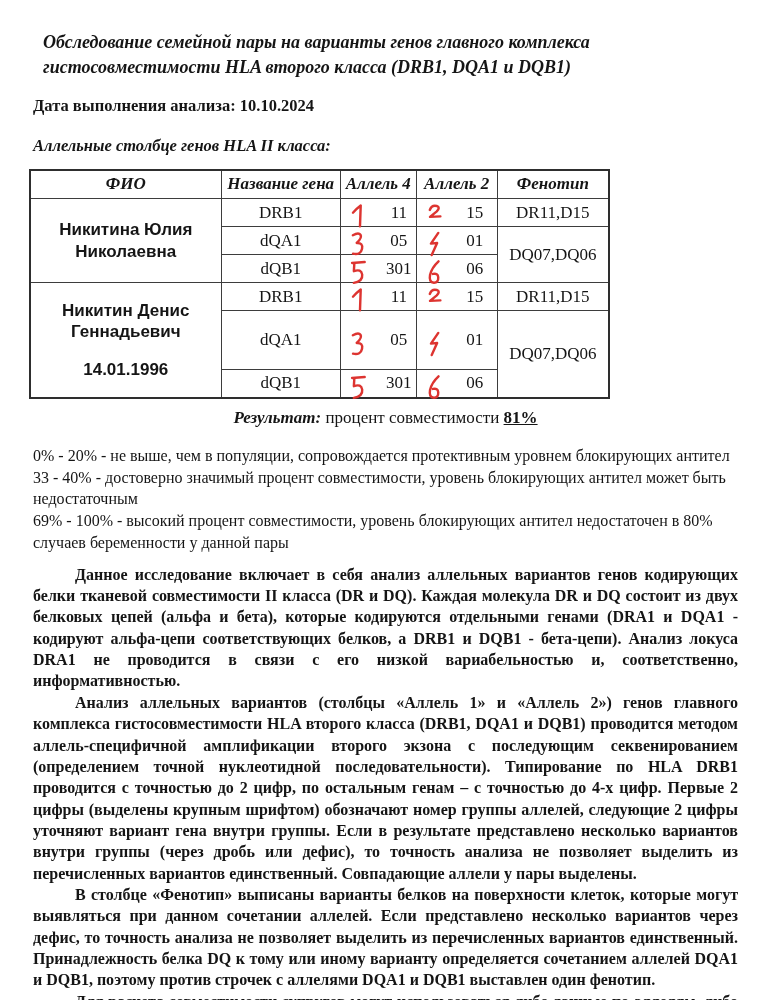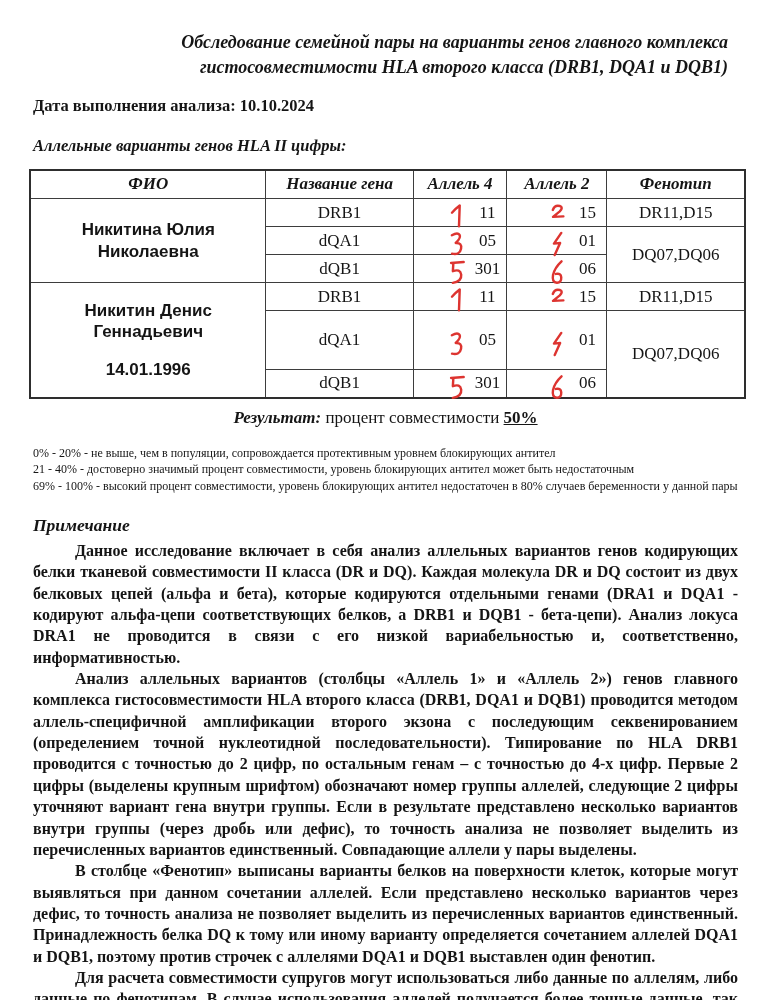--- a/index.html
+++ b/index.html
@@ -10,41 +10,41 @@
     color: #151515;
     overflow: hidden;
   }
   .page {
     width: 769px; height: 1000px;
     padding: 22px 31px 10px 33px;
     background: #ffffff;
   }
   
   .doc-title {
-    text-align: right;
+    text-align: left;
     font-size: 18px;
     font-weight: bold;
     font-style: italic;
     line-height: 1.38;
     margin: 8px 10px 16px 10px;
   }
   .date-line {
     font-size: 16.5px;
     font-weight: bold;
     margin: 0 0 20px 0;
   }
   .section-heading {
     font-size: 16.5px;
     font-weight: bold;
     font-style: italic;
     margin: 0 0 13px 0;
   }
   
   table.hla-table {
-    width: 717px;
+    width: 581px;
     margin-left: -4px;
     border-collapse: collapse;
     table-layout: fixed;
   }
   .hla-table th, .hla-table td {
     border: 1px solid #3d3d3d;
     text-align: center;
     vertical-align: middle;
     font-size: 17px;
     padding: 1px 2px;
@@ -64,42 +64,42 @@
   .name-cell {
     font-family: "Liberation Sans", sans-serif;
     font-weight: bold;
     font-size: 16.5px;
     line-height: 1.25;
   }
   .name-cell .name, .name-cell .dob { max-width: 178px; margin: 16px auto; }
   .allele-wrap {
     display: flex;
     align-items: center;
-    justify-content: flex-end;
-    gap: 4px;
+    justify-content: flex-start;
+    gap: 15px;
     padding-left: 7px;
   }
   .allele-wrap .val { flex: 0 0 auto; min-width: 34px; text-align: center; }
   .red-mark {
     display: inline-block;
     width: 17px; height: 25px;
     flex: 0 0 17px;
     position: relative;
   }
   .red-mark svg { overflow: visible; display: block; margin-top: 3px; }
   
   .result-line {
     text-align: center;
     font-size: 17px;
     margin: 9px 0 17px 0;
   }
   .result-label { font-weight: bold; font-style: italic; }
   .result-value { font-weight: bold; text-decoration: underline; }
   
-  .ranges { font-size: 12px; line-height: 1.36; margin-bottom: 21px; }
+  .ranges { font-size: 16px; line-height: 1.36; margin-bottom: 10px; }
   .ranges p { margin: 0; }
   
   .note-heading {
     font-size: 17.5px;
     font-weight: bold;
     font-style: italic;
     margin: 0 0 4px 0;
   }
   .note-para {
     font-size: 16px;
@@ -114,21 +114,21 @@
 
 <div class="page">
 
   <h1 class="doc-title">
     <span>Обследование семейной пары на варианты генов главного комплекса</span><br>
     <span>гистосовместимости HLA второго класса (DRB1, DQA1 и DQB1)</span>
   </h1>
 
   <p class="date-line">Дата выполнения анализа: 10.10.2024</p>
 
-  <p class="section-heading">Аллельные варианты генов HLA II цифры:</p>
+  <p class="section-heading">Аллельные столбце генов HLA II класса:</p>
 
   <table class="hla-table">
     <colgroup>
       <col class="col-fio">
         <col class="col-gene">
         <col class="col-a1">
         <col class="col-a2">
         <col class="col-pheno">
     </colgroup>
     <thead>
@@ -291,28 +291,27 @@
             <span class="val">06</span>
           </div>
         </td>
       </tr>
     </tbody>
   </table>
 
   <p class="result-line">
     <span class="result-label">Результат:</span>
     <span>процент совместимости</span>
-    <span class="result-value">50%</span>
+    <span class="result-value">81%</span>
   </p>
 
   <div class="ranges">
     <p>0% - 20% - не выше, чем в популяции, сопровождается протективным уровнем блокирующих антител</p>
-    <p>21 - 40% - достоверно значимый процент совместимости, уровень блокирующих антител может быть недостаточным</p>
+    <p>33 - 40% - достоверно значимый процент совместимости, уровень блокирующих антител может быть недостаточным</p>
     <p>69% - 100% - высокий процент совместимости, уровень блокирующих антител недостаточен в 80% случаев беременности у данной пары</p>
   </div>
 
-  <h2 class="note-heading">Примечание</h2>
   <p class="note-para">Данное исследование включает в себя анализ аллельных вариантов генов кодирующих белки тканевой совместимости II класса (DR и DQ). Каждая молекула DR и DQ состоит из двух белковых цепей (альфа и бета), которые кодируются отдельными генами (DRA1 и DQA1 - кодируют альфа-цепи соответствующих белков, а DRB1 и DQB1 - бета-цепи). Анализ локуса DRA1 не проводится в связи с его низкой вариабельностью и, соответственно, информативностью.</p>
   <p class="note-para">Анализ аллельных вариантов (столбцы «Аллель 1» и «Аллель 2»)  генов главного комплекса гистосовместимости HLA второго класса (DRB1, DQA1 и DQB1) проводится методом аллель-специфичной амплификации второго экзона с последующим секвенированием (определением точной нуклеотидной последовательности). Типирование по HLA DRB1 проводится с точностью до 2 цифр, по остальным генам – с точностью до 4-х цифр. Первые 2 цифры (выделены крупным шрифтом) обозначают номер группы аллелей, следующие 2 цифры уточняют вариант гена внутри группы. Если в результате представлено несколько вариантов внутри группы (через дробь или дефис), то точность анализа не позволяет выделить из перечисленных вариантов единственный. Совпадающие аллели у пары выделены.</p>
   <p class="note-para">В столбце «Фенотип» выписаны варианты белков на поверхности клеток, которые могут выявляться при данном сочетании аллелей. Если представлено несколько вариантов через дефис, то точность анализа не позволяет выделить из перечисленных вариантов единственный. Принадлежность белка DQ к тому или иному варианту определяется сочетанием аллелей DQA1 и DQB1, поэтому против строчек с аллелями DQA1 и DQB1 выставлен один фенотип.</p>
   <p class="note-para">Для расчета совместимости супругов могут использоваться либо данные по аллелям, либо данные по фенотипам. В случае использования аллелей получается более точные данные, так как мы можем отследить незначительные изменения в структуре белка. В случае использования фенотипов получается более грубая (оценивается тип белка DQ без вариантов), но возможно более достоверная оценка, так как аллельные варианты не всегда несут функциональные различия.</p>
 
 </div>
 
 </body></html>

